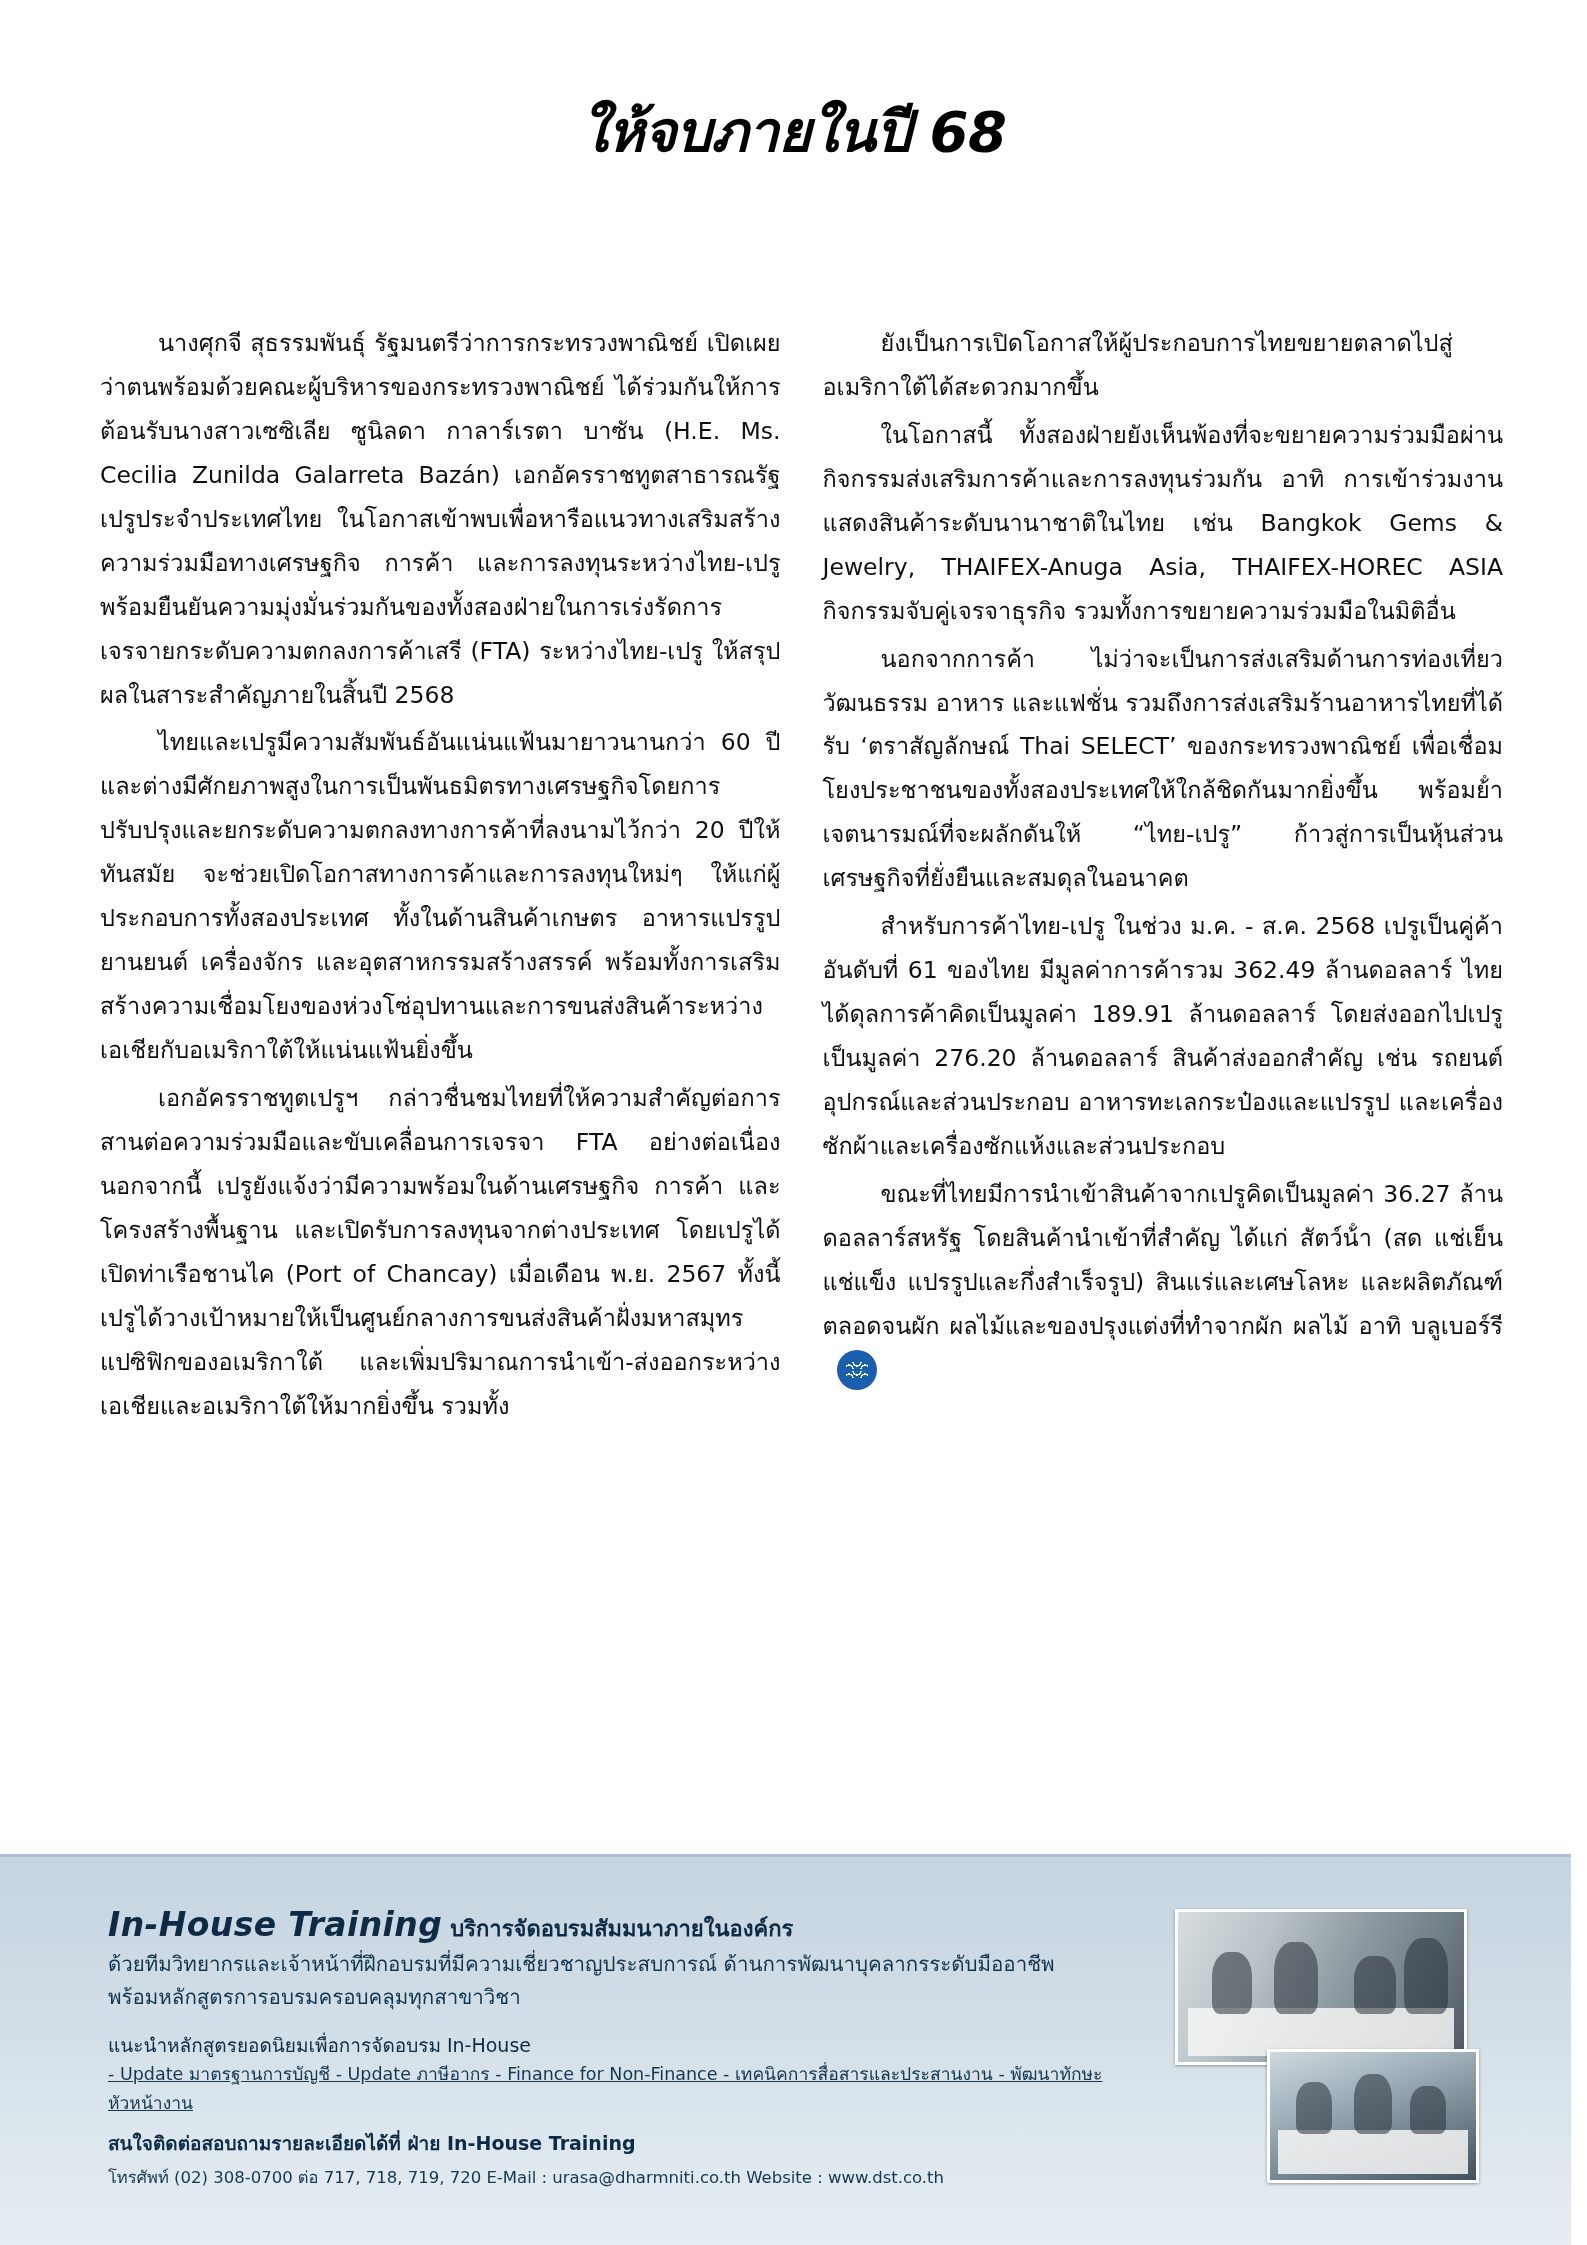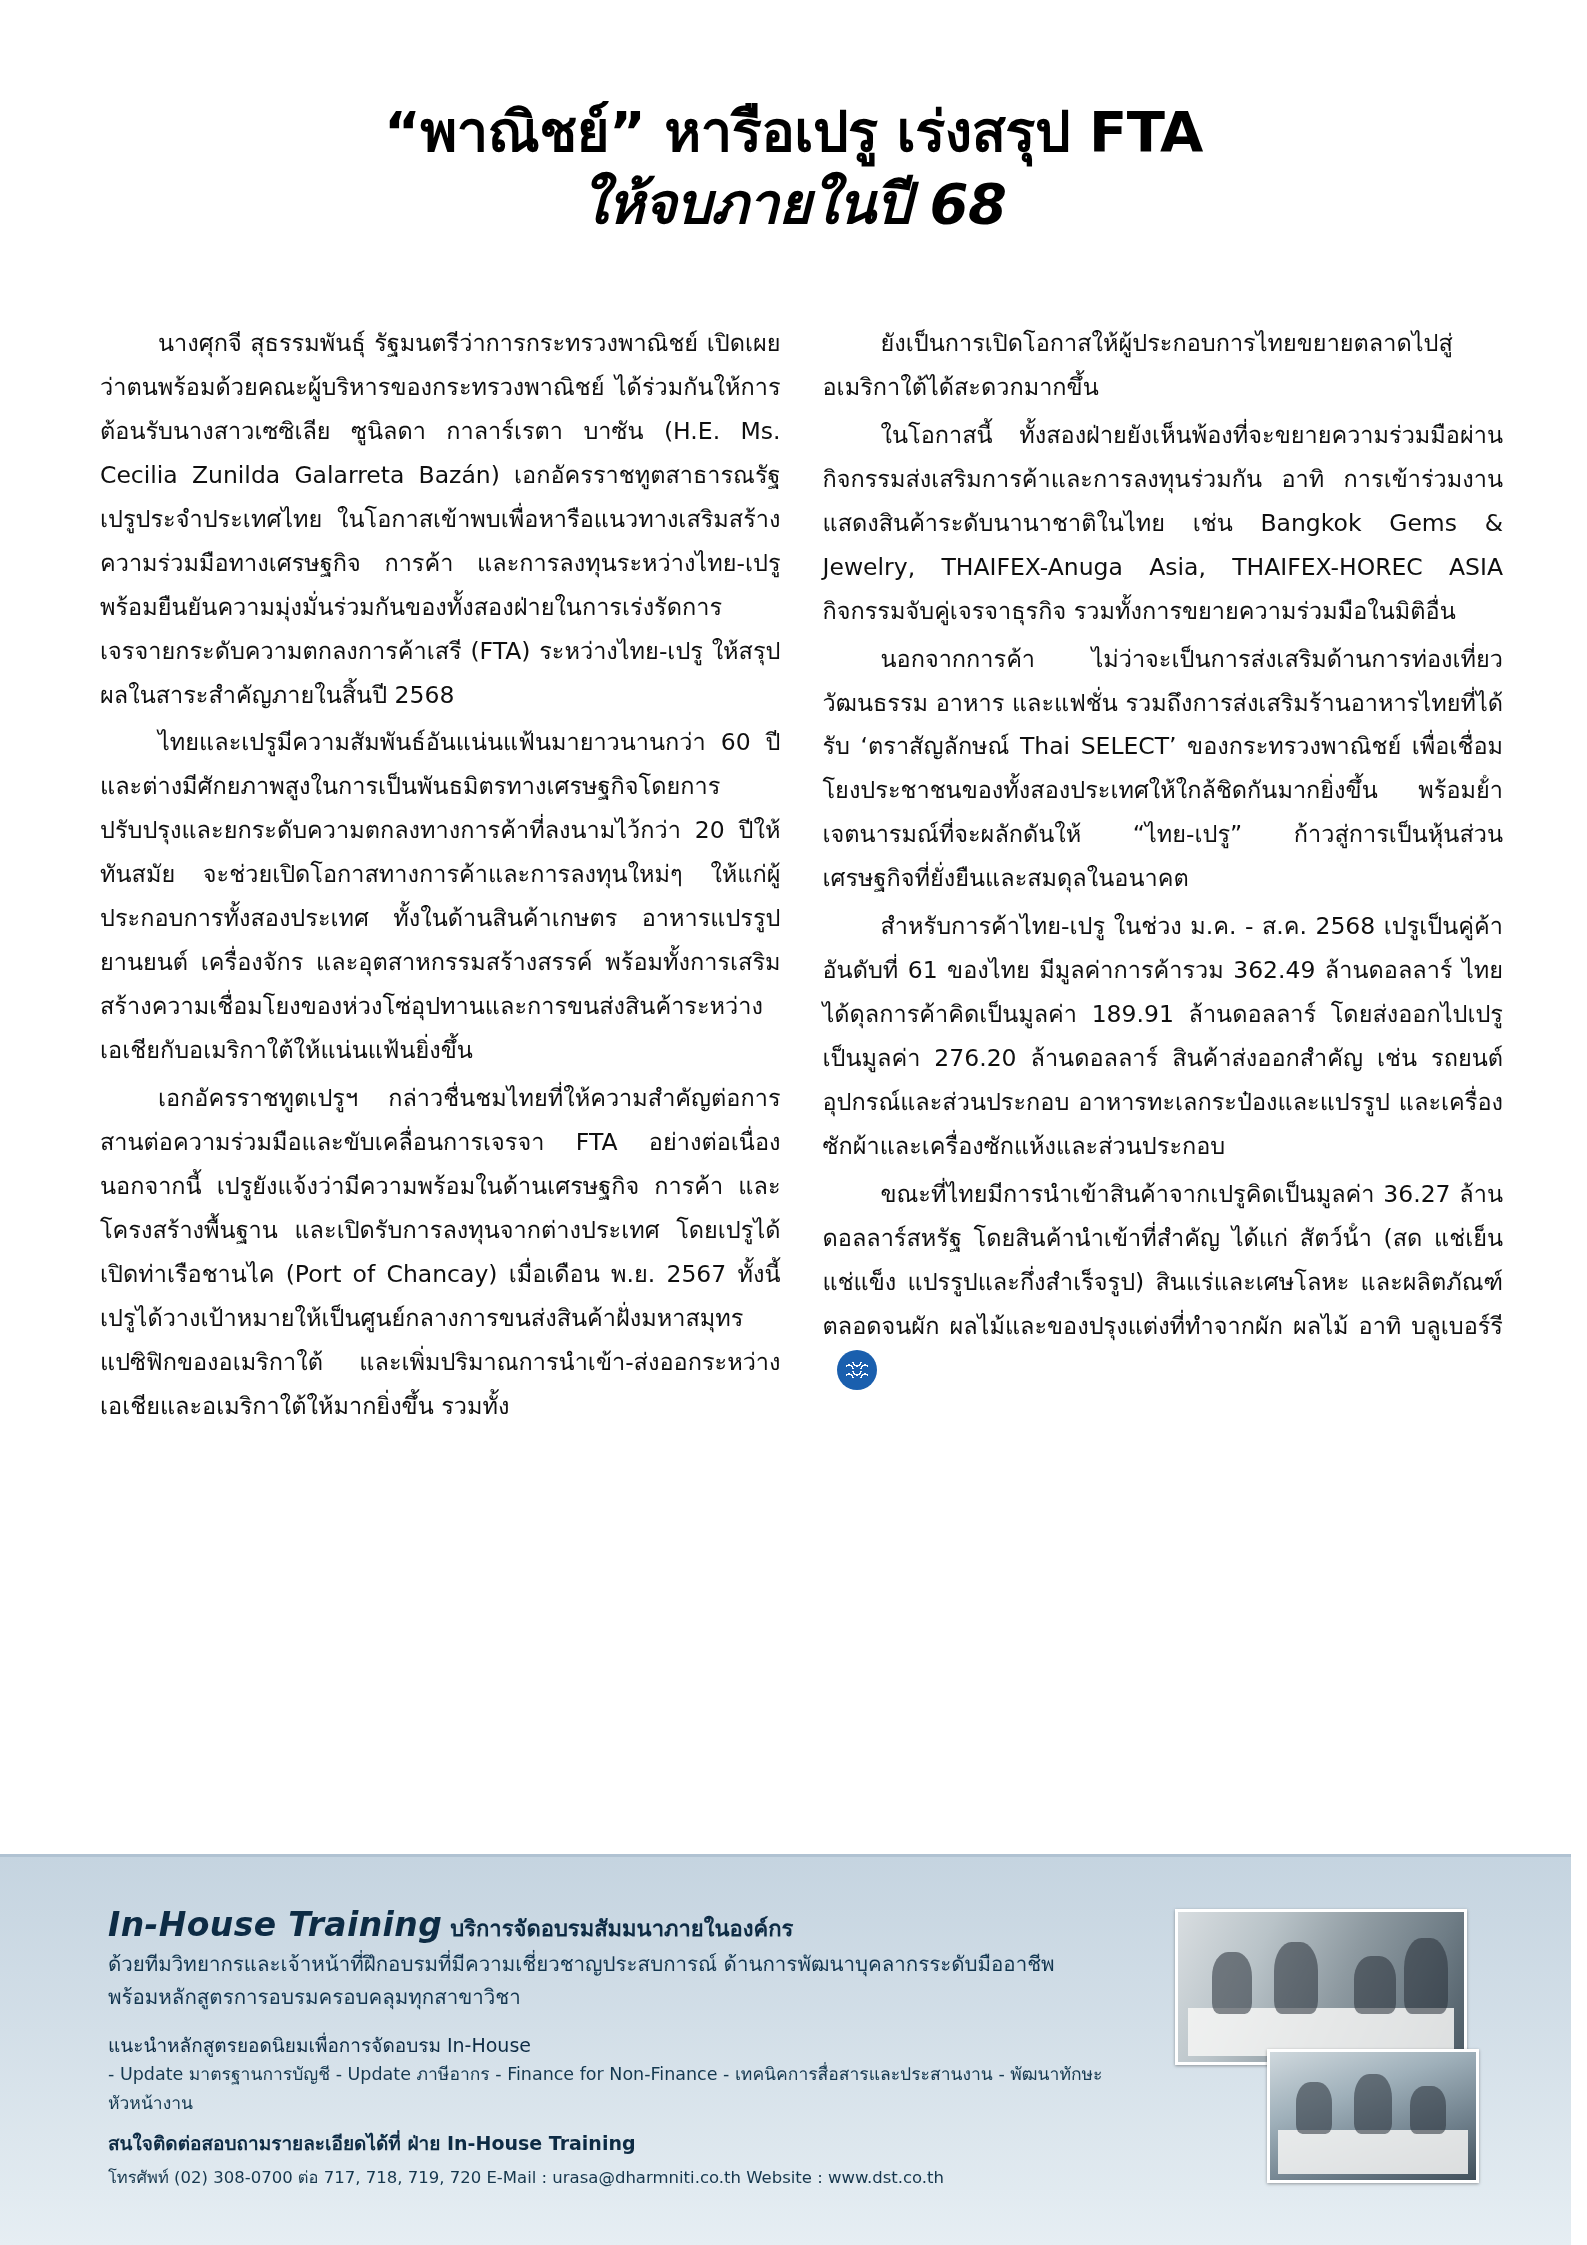--- a/index.html
+++ b/index.html
@@ -139,20 +139,21 @@
   .ad-sub-head {
     font-size: 19px;
     font-weight: 400;
     color: #0d2b44;
     margin-top: 16px;
   }
   .ad-bullets {
     font-size: 17.5px;
     color: #14384f;
     line-height: 1.65;
+    text-decoration: underline;
   }
   .ad-cta {
     font-size: 19px;
     font-weight: 700;
     color: #0d2b44;
     margin-top: 10px;
   }
   .ad-contact {
     font-size: 16.5px;
     color: #15364c;
@@ -197,21 +198,20 @@
     position: absolute;
     background: rgba(246,246,244,.85);
   }
 </style>
 </head>
 <body>
 
 <div class="page">
 
   <h1 class="headline">
-    <span>“พาณิชย์” หารือเปรู เร่งสรุป FTA</span>
     <span class="line2">ให้จบภายในปี 68</span>
   </h1>
 
   <div class="article">
 
     <div class="col">
       <p>นางศุกจี สุธรรมพันธุ์ รัฐมนตรีว่าการกระทรวงพาณิชย์ เปิดเผยว่าตนพร้อมด้วยคณะผู้บริหารของกระทรวงพาณิชย์ ได้ร่วมกันให้การต้อนรับนางสาวเซซิเลีย ซูนิลดา กาลาร์เรตา บาซัน (H.E. Ms. Cecilia Zunilda Galarreta Bazán) เอกอัครราชทูตสาธารณรัฐเปรูประจําประเทศไทย ในโอกาสเข้าพบเพื่อหารือแนวทางเสริมสร้างความร่วมมือทางเศรษฐกิจ การค้า และการลงทุนระหว่างไทย-เปรู พร้อมยืนยันความมุ่งมั่นร่วมกันของทั้งสองฝ่ายในการเร่งรัดการเจรจายกระดับความตกลงการค้าเสรี (FTA) ระหว่างไทย-เปรู ให้สรุปผลในสาระสําคัญภายในสิ้นปี 2568</p>
       <p>ไทยและเปรูมีความสัมพันธ์อันแน่นแฟ้นมายาวนานกว่า 60 ปี และต่างมีศักยภาพสูงในการเป็นพันธมิตรทางเศรษฐกิจโดยการปรับปรุงและยกระดับความตกลงทางการค้าที่ลงนามไว้กว่า 20 ปีให้ทันสมัย จะช่วยเปิดโอกาสทางการค้าและการลงทุนใหม่ๆ ให้แก่ผู้ประกอบการทั้งสองประเทศ ทั้งในด้านสินค้าเกษตร อาหารแปรรูป ยานยนต์ เครื่องจักร และอุตสาหกรรมสร้างสรรค์ พร้อมทั้งการเสริมสร้างความเชื่อมโยงของห่วงโซ่อุปทานและการขนส่งสินค้าระหว่างเอเชียกับอเมริกาใต้ให้แน่นแฟ้นยิ่งขึ้น</p>
       <p>เอกอัครราชทูตเปรูฯ กล่าวชื่นชมไทยที่ให้ความสําคัญต่อการสานต่อความร่วมมือและขับเคลื่อนการเจรจา FTA อย่างต่อเนื่อง นอกจากนี้ เปรูยังแจ้งว่ามีความพร้อมในด้านเศรษฐกิจ การค้า และโครงสร้างพื้นฐาน และเปิดรับการลงทุนจากต่างประเทศ โดยเปรูได้เปิดท่าเรือชานไค (Port of Chancay) เมื่อเดือน พ.ย. 2567 ทั้งนี้ เปรูได้วางเป้าหมายให้เป็นศูนย์กลางการขนส่งสินค้าฝั่งมหาสมุทรแปซิฟิกของอเมริกาใต้ และเพิ่มปริมาณการนําเข้า-ส่งออกระหว่างเอเชียและอเมริกาใต้ให้มากยิ่งขึ้น รวมทั้ง</p>
     </div>

